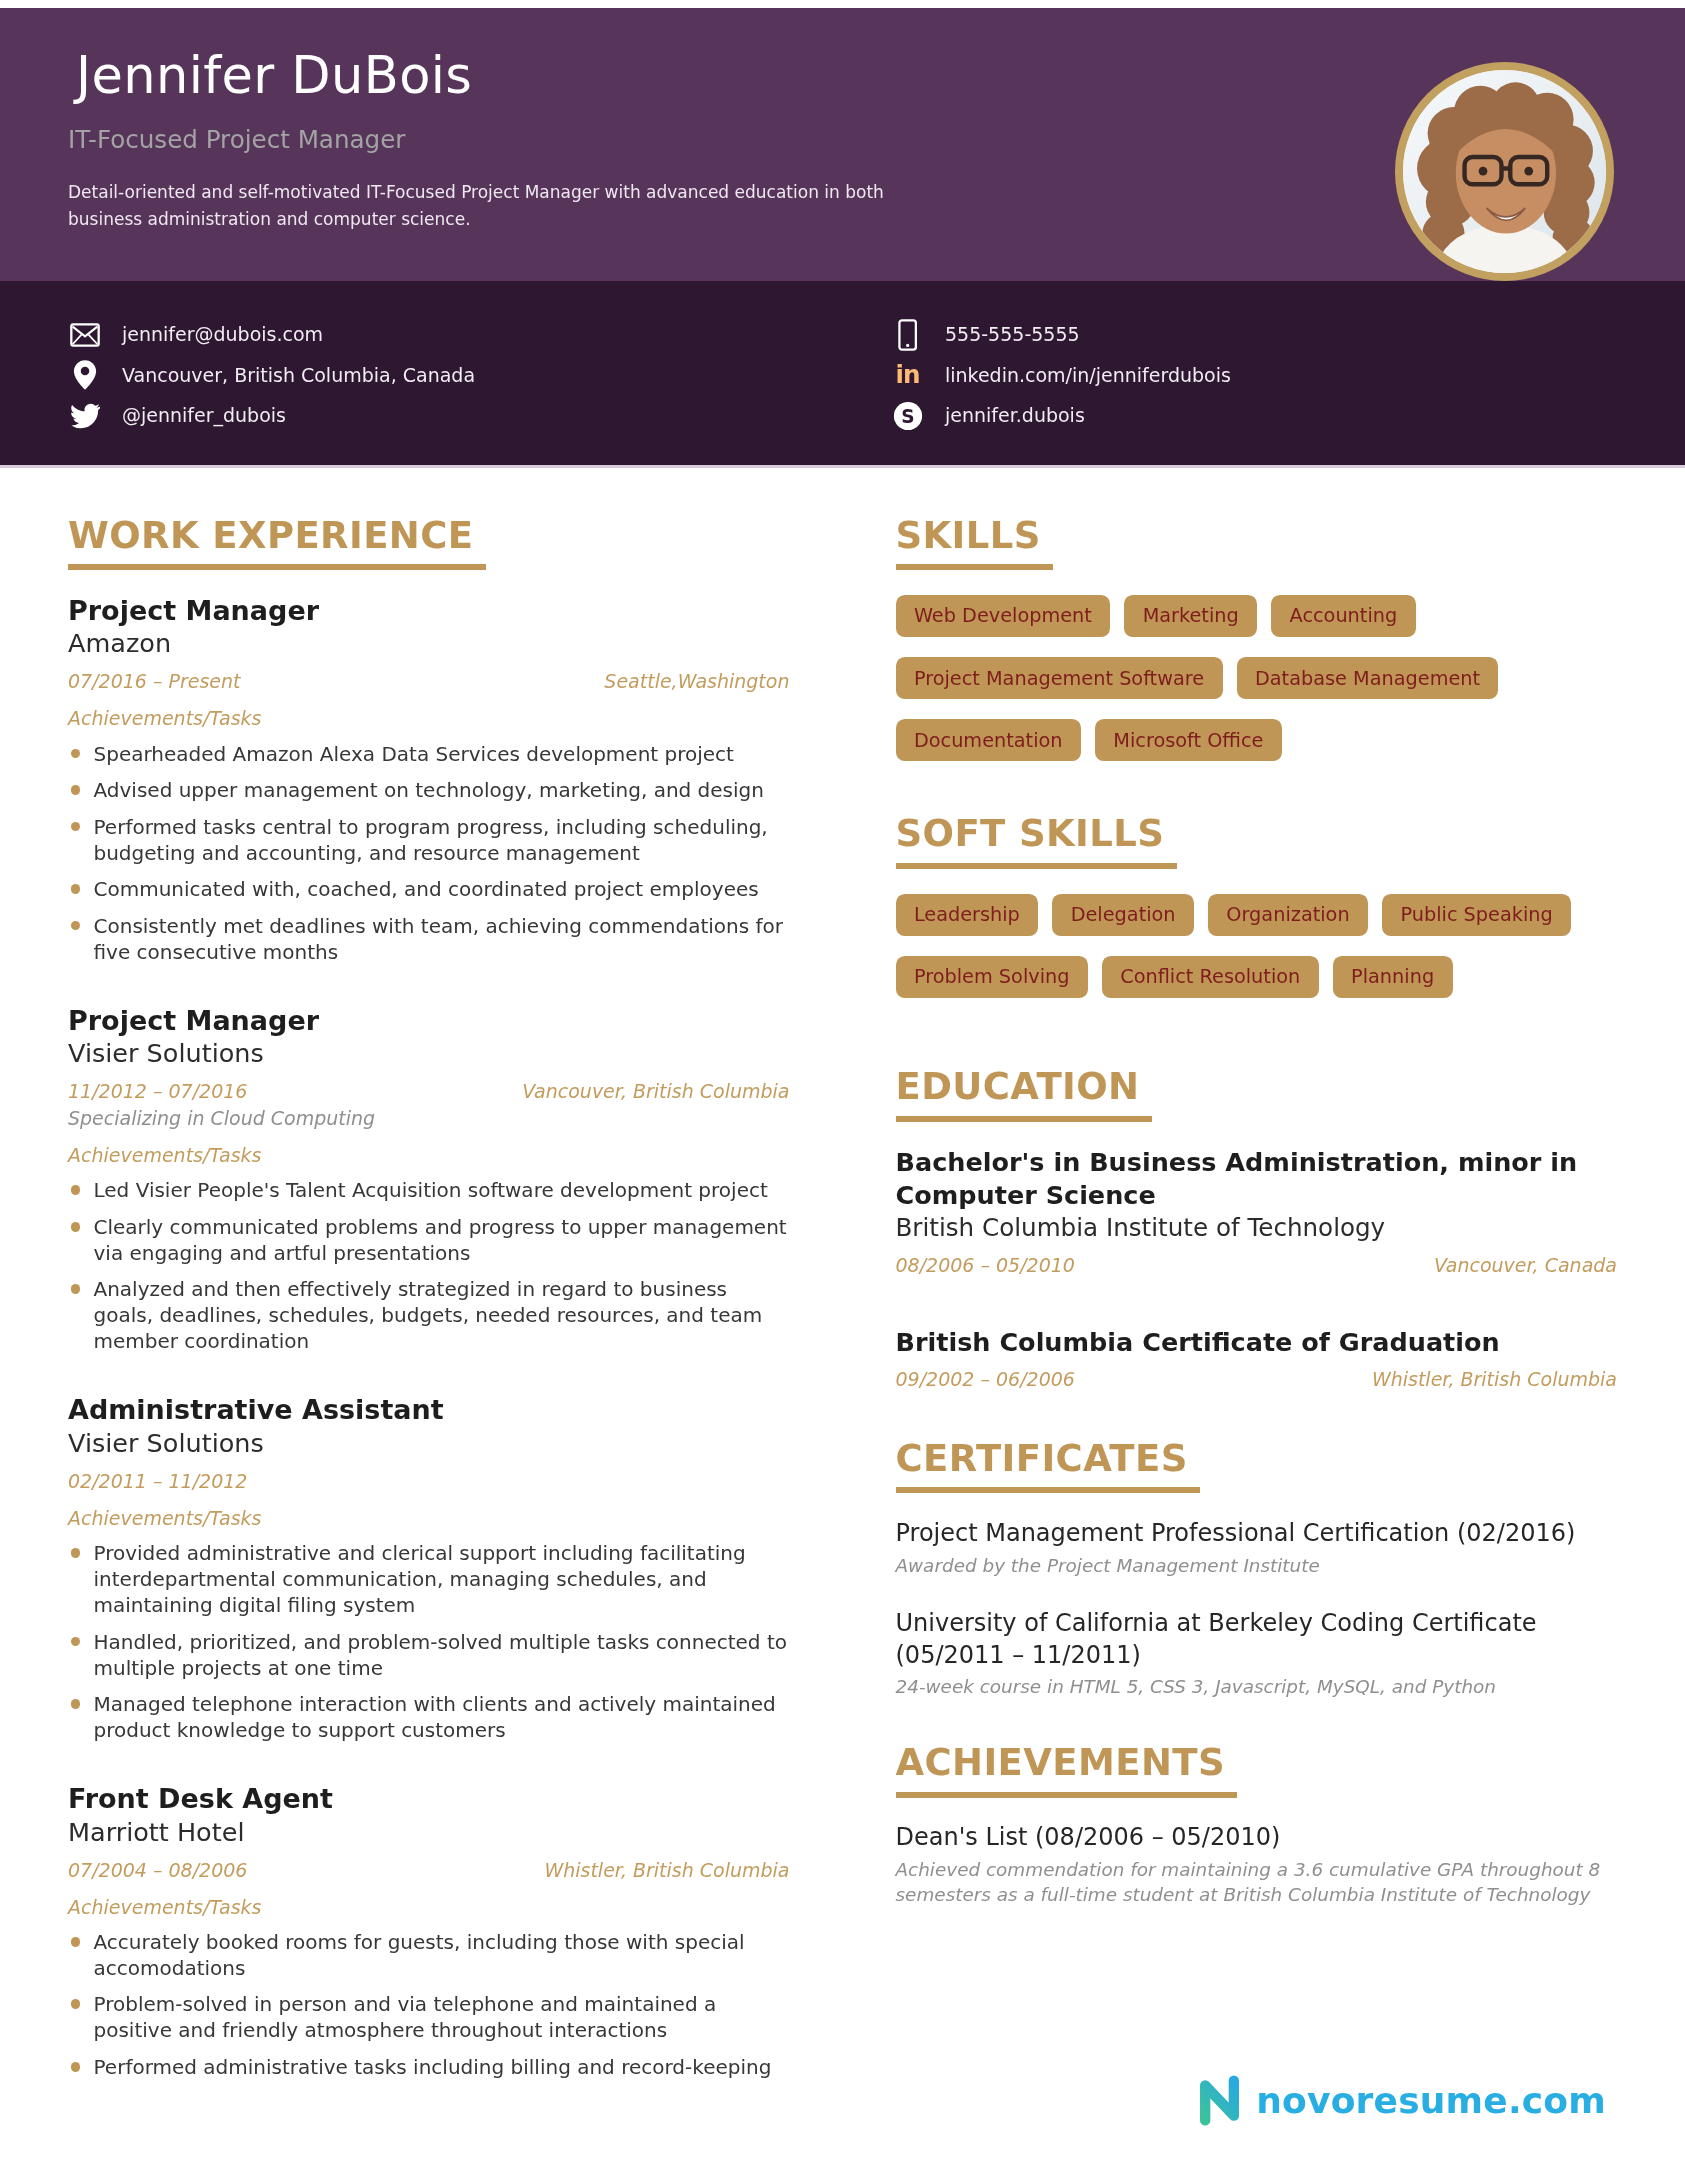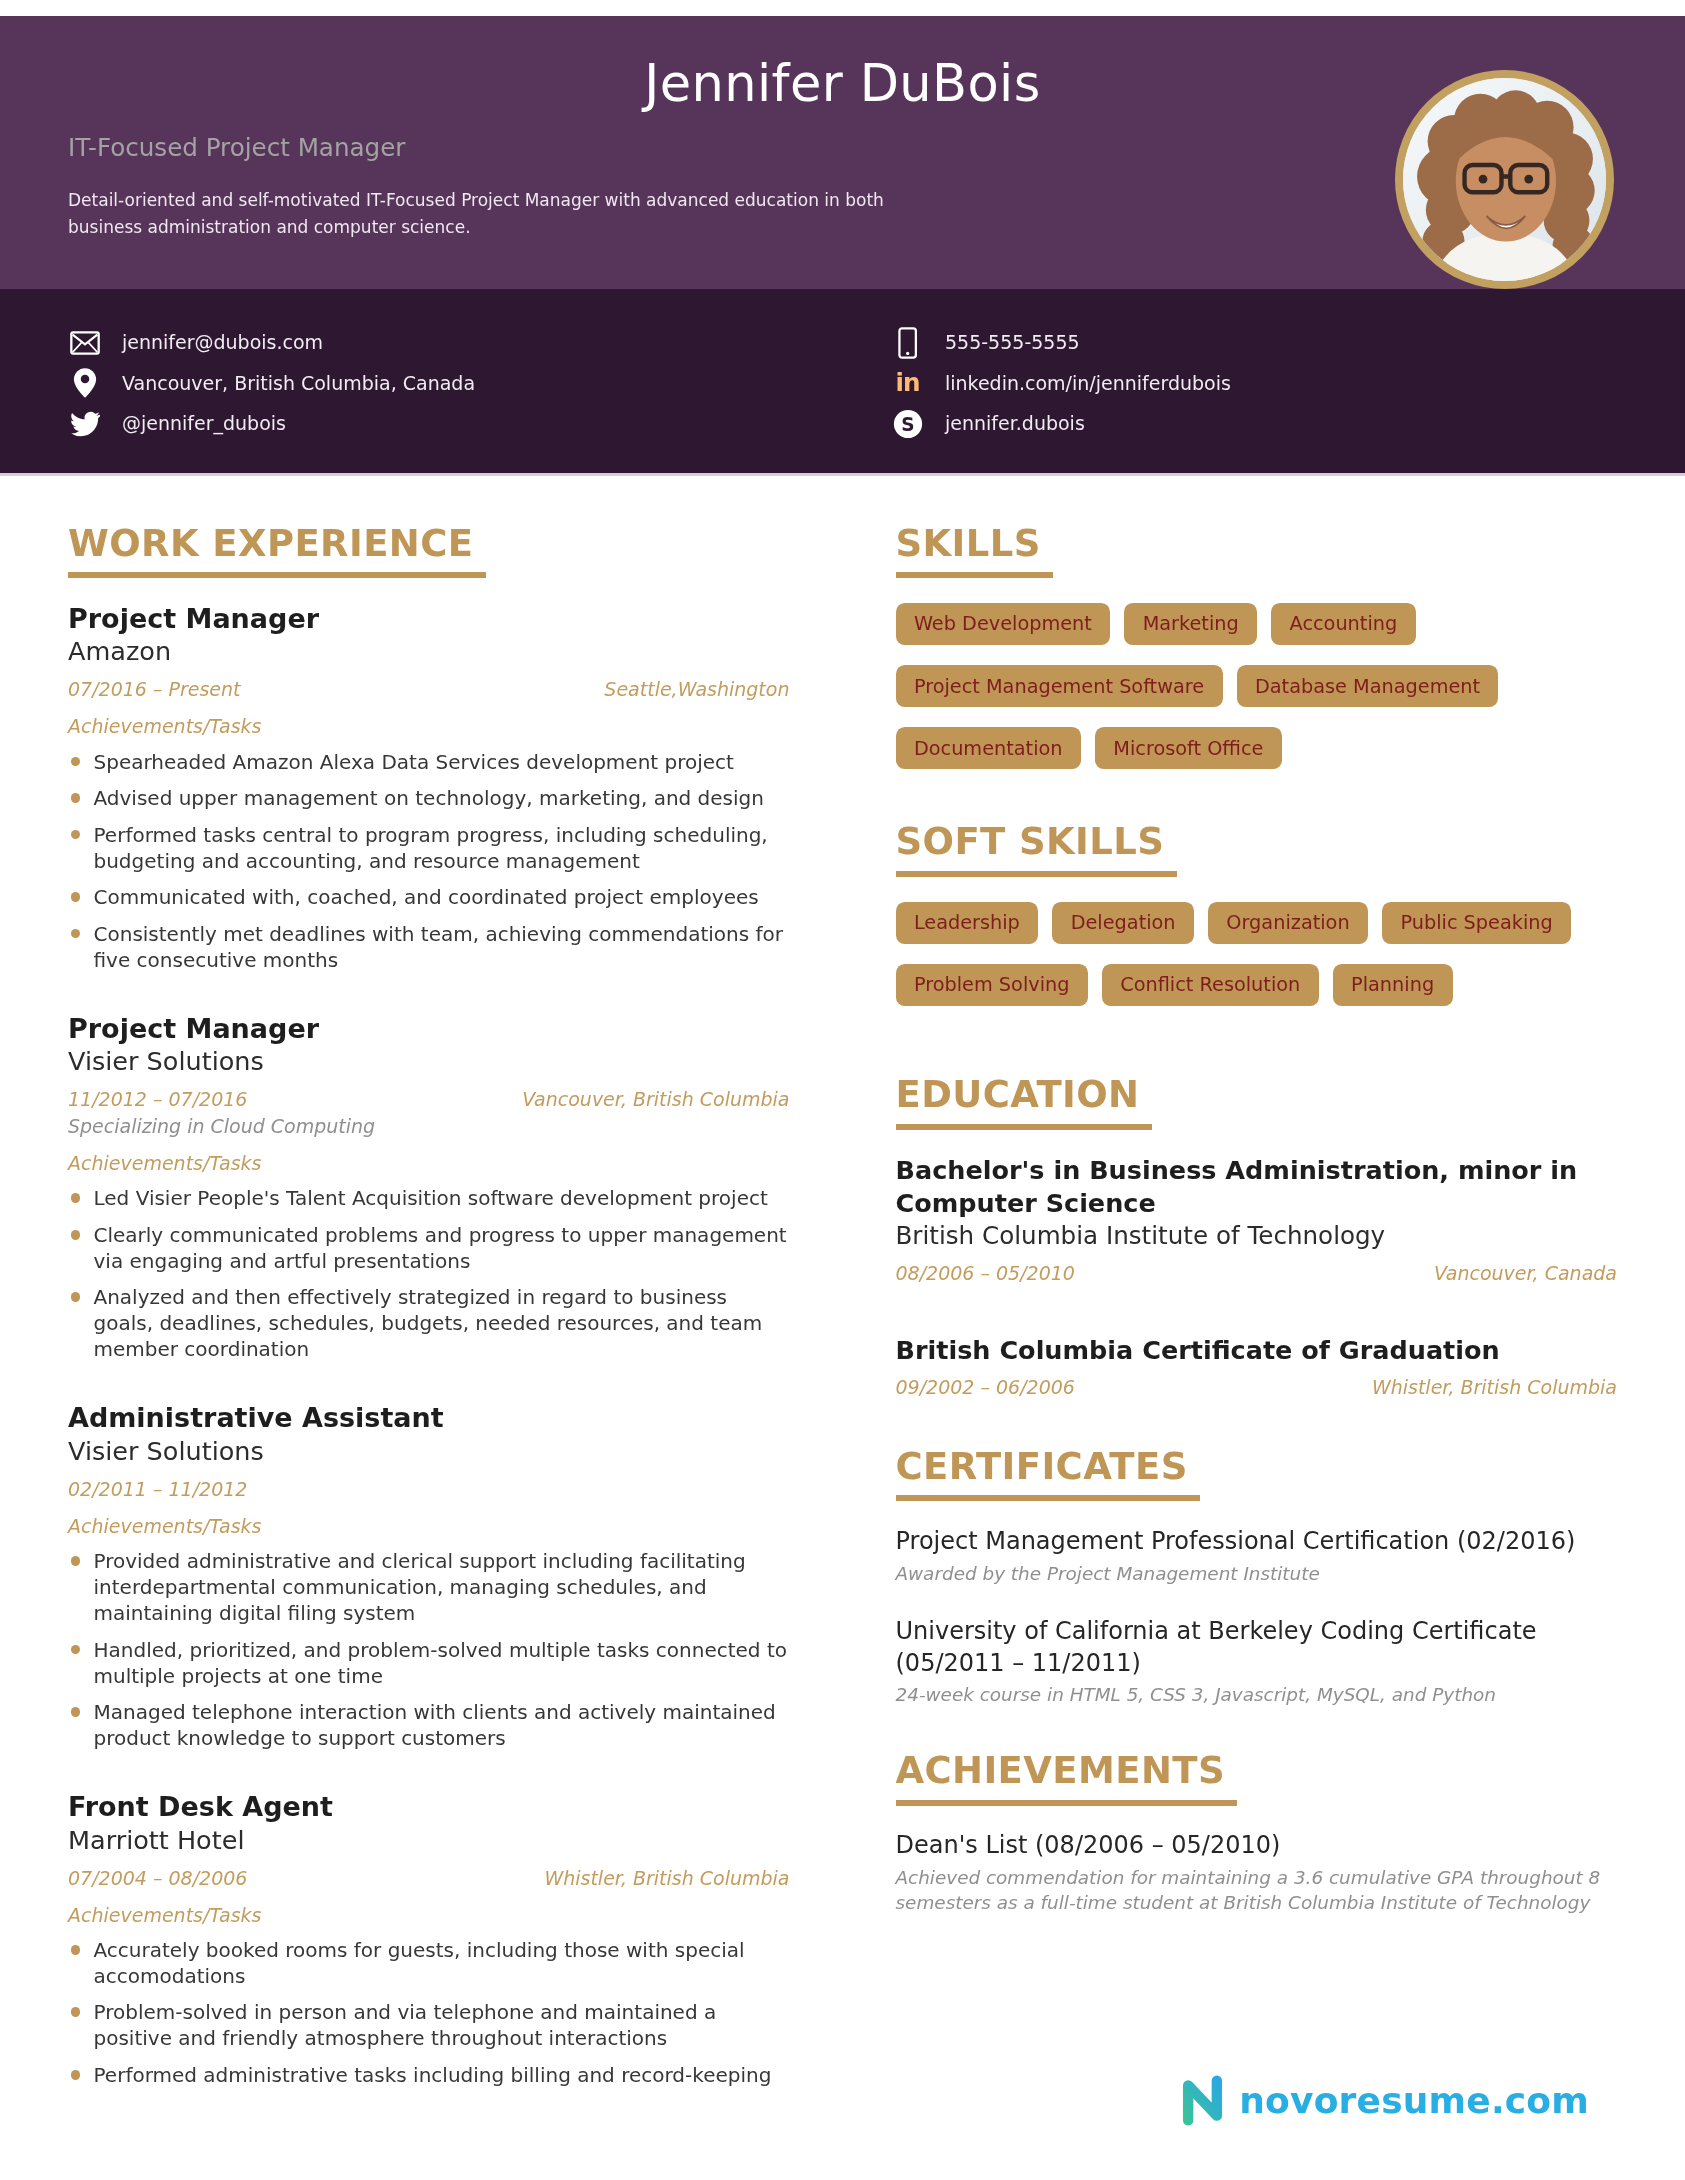--- a/index.html
+++ b/index.html
@@ -13,21 +13,21 @@
   }
   *{box-sizing:border-box;}
   html,body{margin:0;padding:0;}
   body{
     width:1685px;height:2180px;position:relative;background:#ffffff;
     font-family:"DejaVu Sans","Liberation Sans",sans-serif;color:var(--text);
     overflow:hidden;
   }
   
   .hero{height:273px;background:var(--header-bg);padding:0 68px;position:relative;}
-  .hero h1{margin:16px;padding-top:40px;font-size:51px;font-weight:400;color:#ffffff;letter-spacing:0.4px;line-height:1.1;text-align:center;}
+  .hero h1{margin:8px;padding-top:40px;font-size:51px;font-weight:400;color:#ffffff;letter-spacing:0.4px;line-height:1.1;}
   .hero .subtitle{margin-top:21px;font-size:24.6px;color:#a3a3a3;line-height:1.2;}
   .hero .summary{margin-top:24.6px;font-size:17px;line-height:1.55;color:#efe8f0;width:887px;}
   .photo{
     position:absolute;top:54px;left:1395px;width:219px;height:219px;border-radius:50%;
     border:8px solid #c2a160;background:#e6ebee;overflow:hidden;
   }
   .photo svg{display:block;}
   
   .contact{background:var(--contact-bg);height:184px;padding:37px 68px 33px;display:flex;}
   .contact .ccol{display:flex;flex-direction:column;justify-content:space-between;}
@@ -64,21 +64,21 @@
   .edu{margin-bottom:49px;}
   .edu h3{margin:0;font-size:25.5px;font-weight:700;color:#1e1e1e;line-height:1.28;}
   .edu .school{font-size:24.6px;color:#2c2c2c;margin-top:1.8px;line-height:1.25;}
   .edu .meta{margin-top:9.7px;}
   
   .cert{margin-bottom:30px;}
   .cert .ctitle{font-size:24px;color:#262626;line-height:1.3;}
   .cert .csub{font-style:italic;font-size:18.4px;color:var(--muted-gray);margin-top:4.4px;line-height:1.35;}
   .gap-ach{margin-bottom:44px;}
   
-  .logo{position:absolute;right:96px;bottom:54px;display:flex;align-items:center;gap:11px;}
+  .logo{position:absolute;right:79px;bottom:54px;display:flex;align-items:center;gap:11px;}
   .logo .word{font-size:36px;font-weight:700;color:var(--logo-blue);letter-spacing:0.2px;line-height:1;}
 </style>
 </head>
 <body>
 
 <header class="hero">
   <h1>Jennifer DuBois</h1>
   <div class="subtitle">IT-Focused Project Manager</div>
   <p class="summary">Detail-oriented and self-motivated IT-Focused Project Manager with advanced education in both business administration and computer science.</p>
   <div class="photo">

